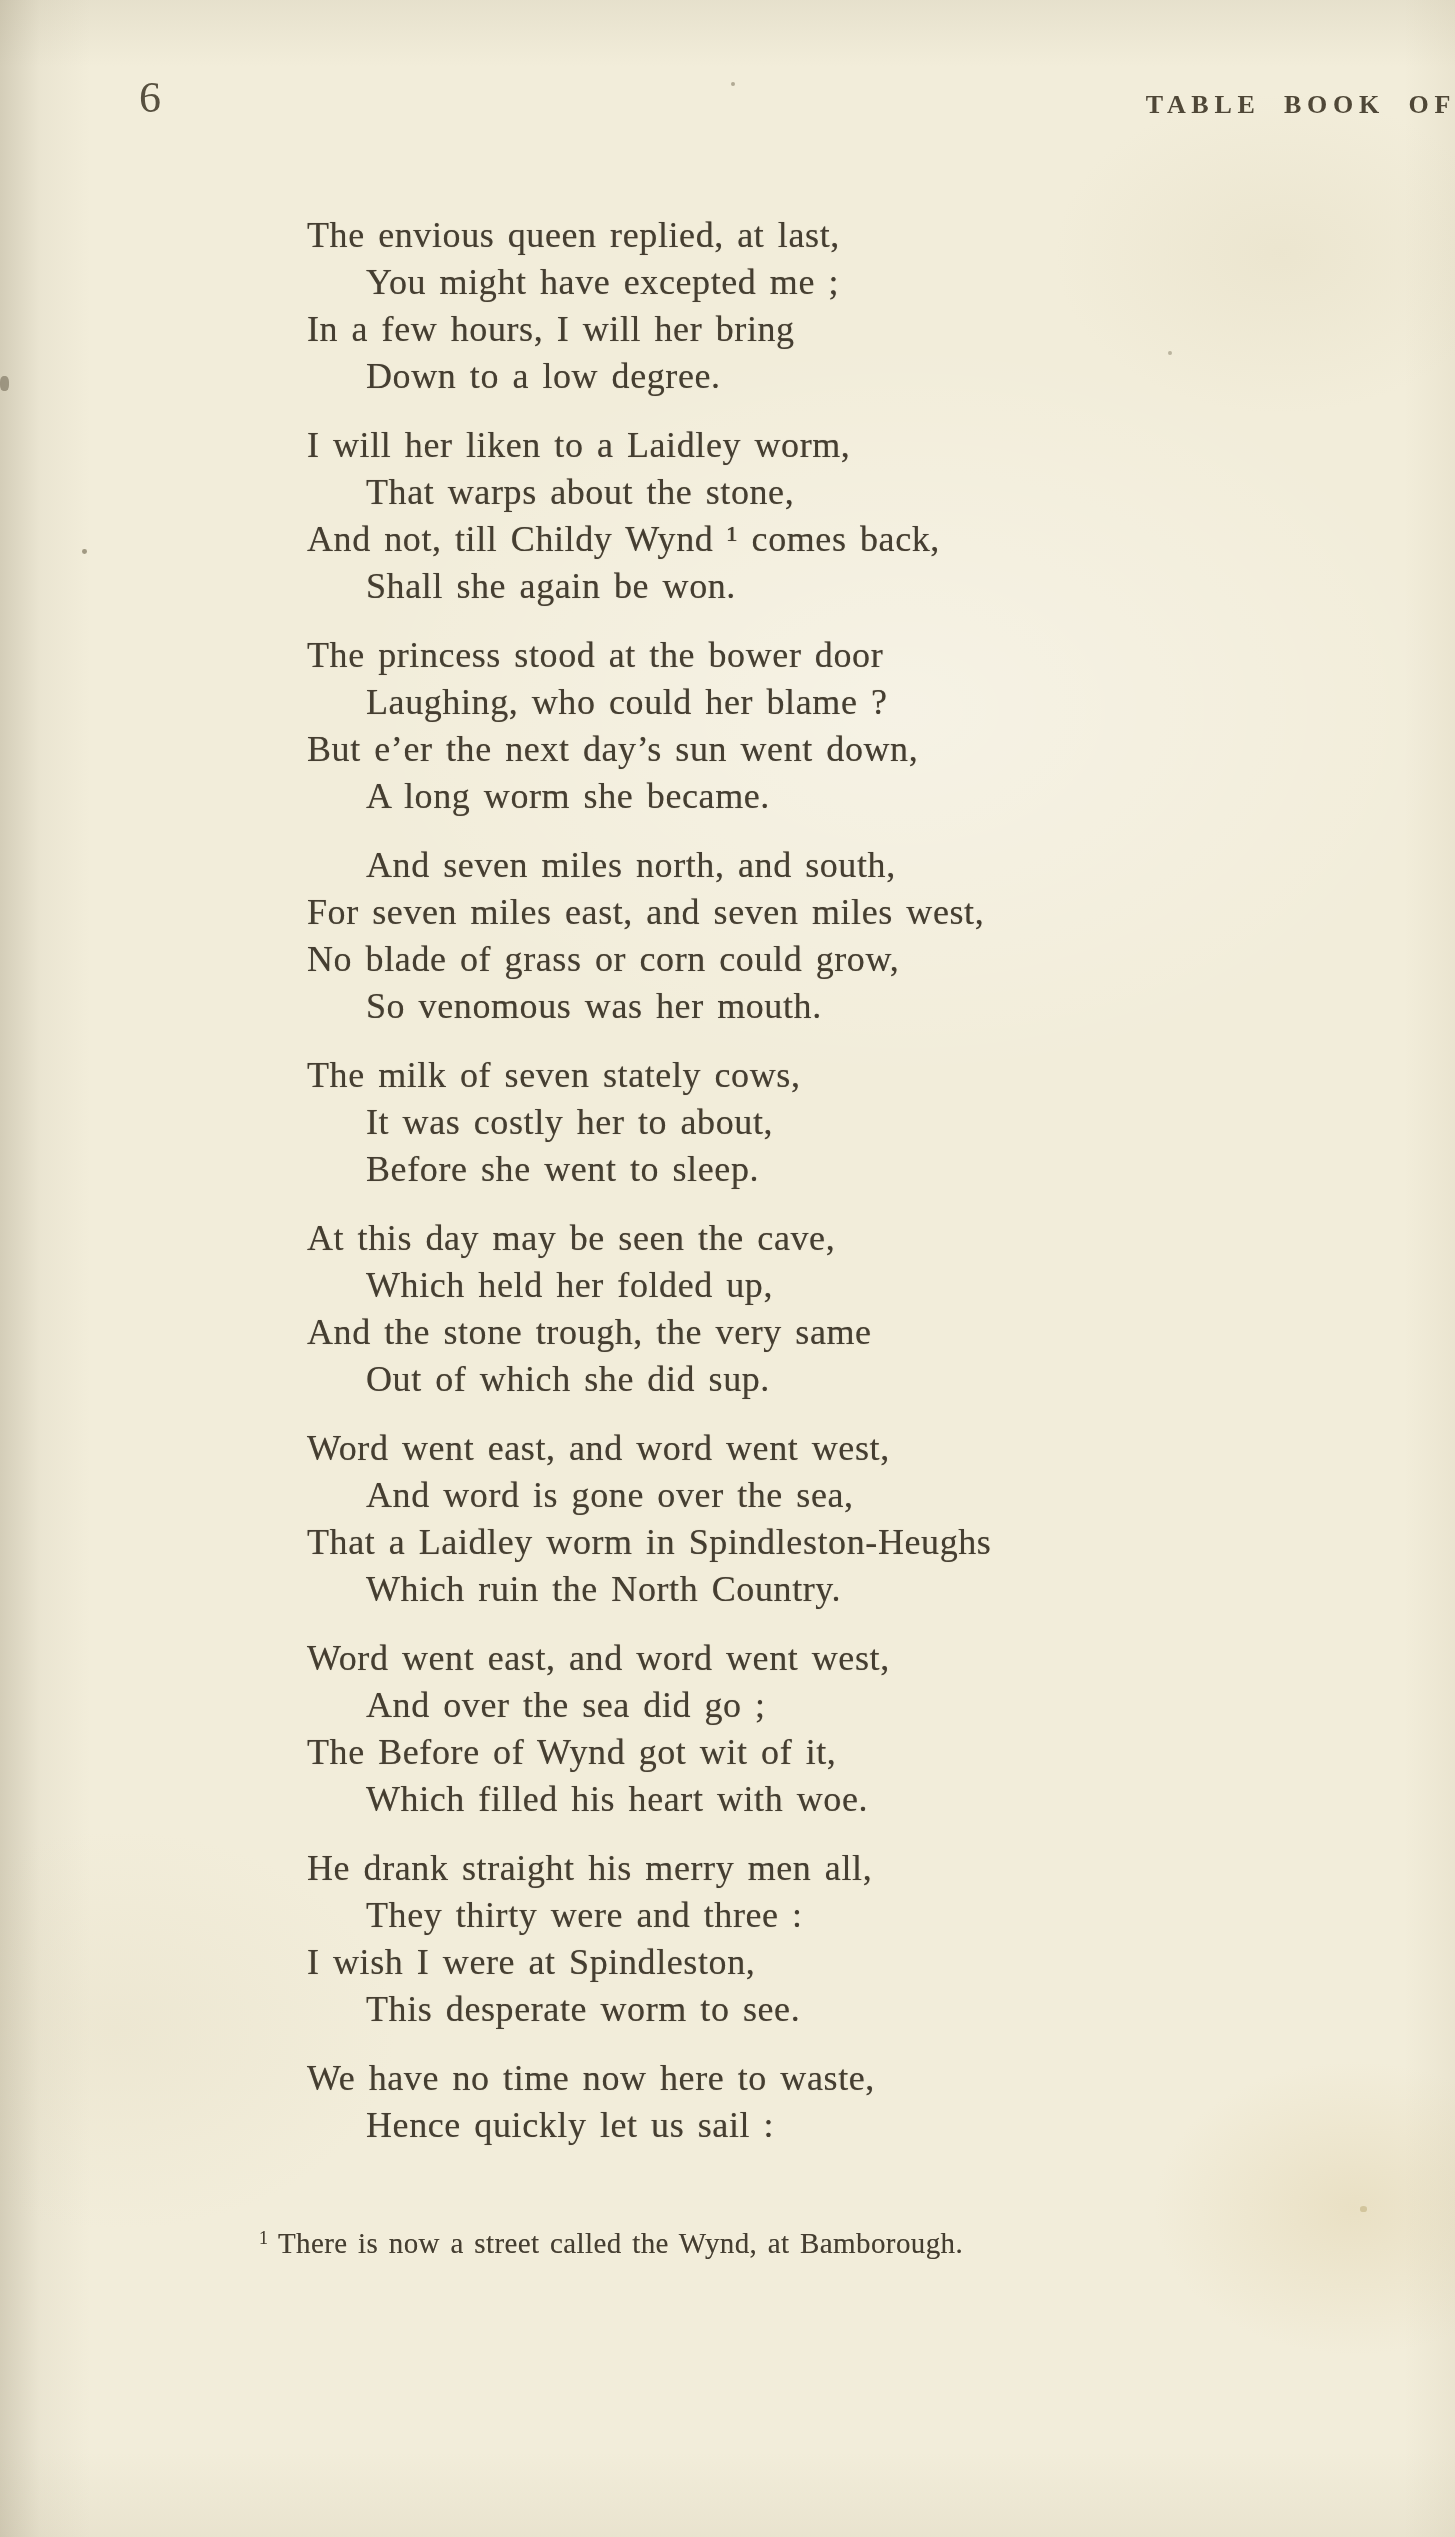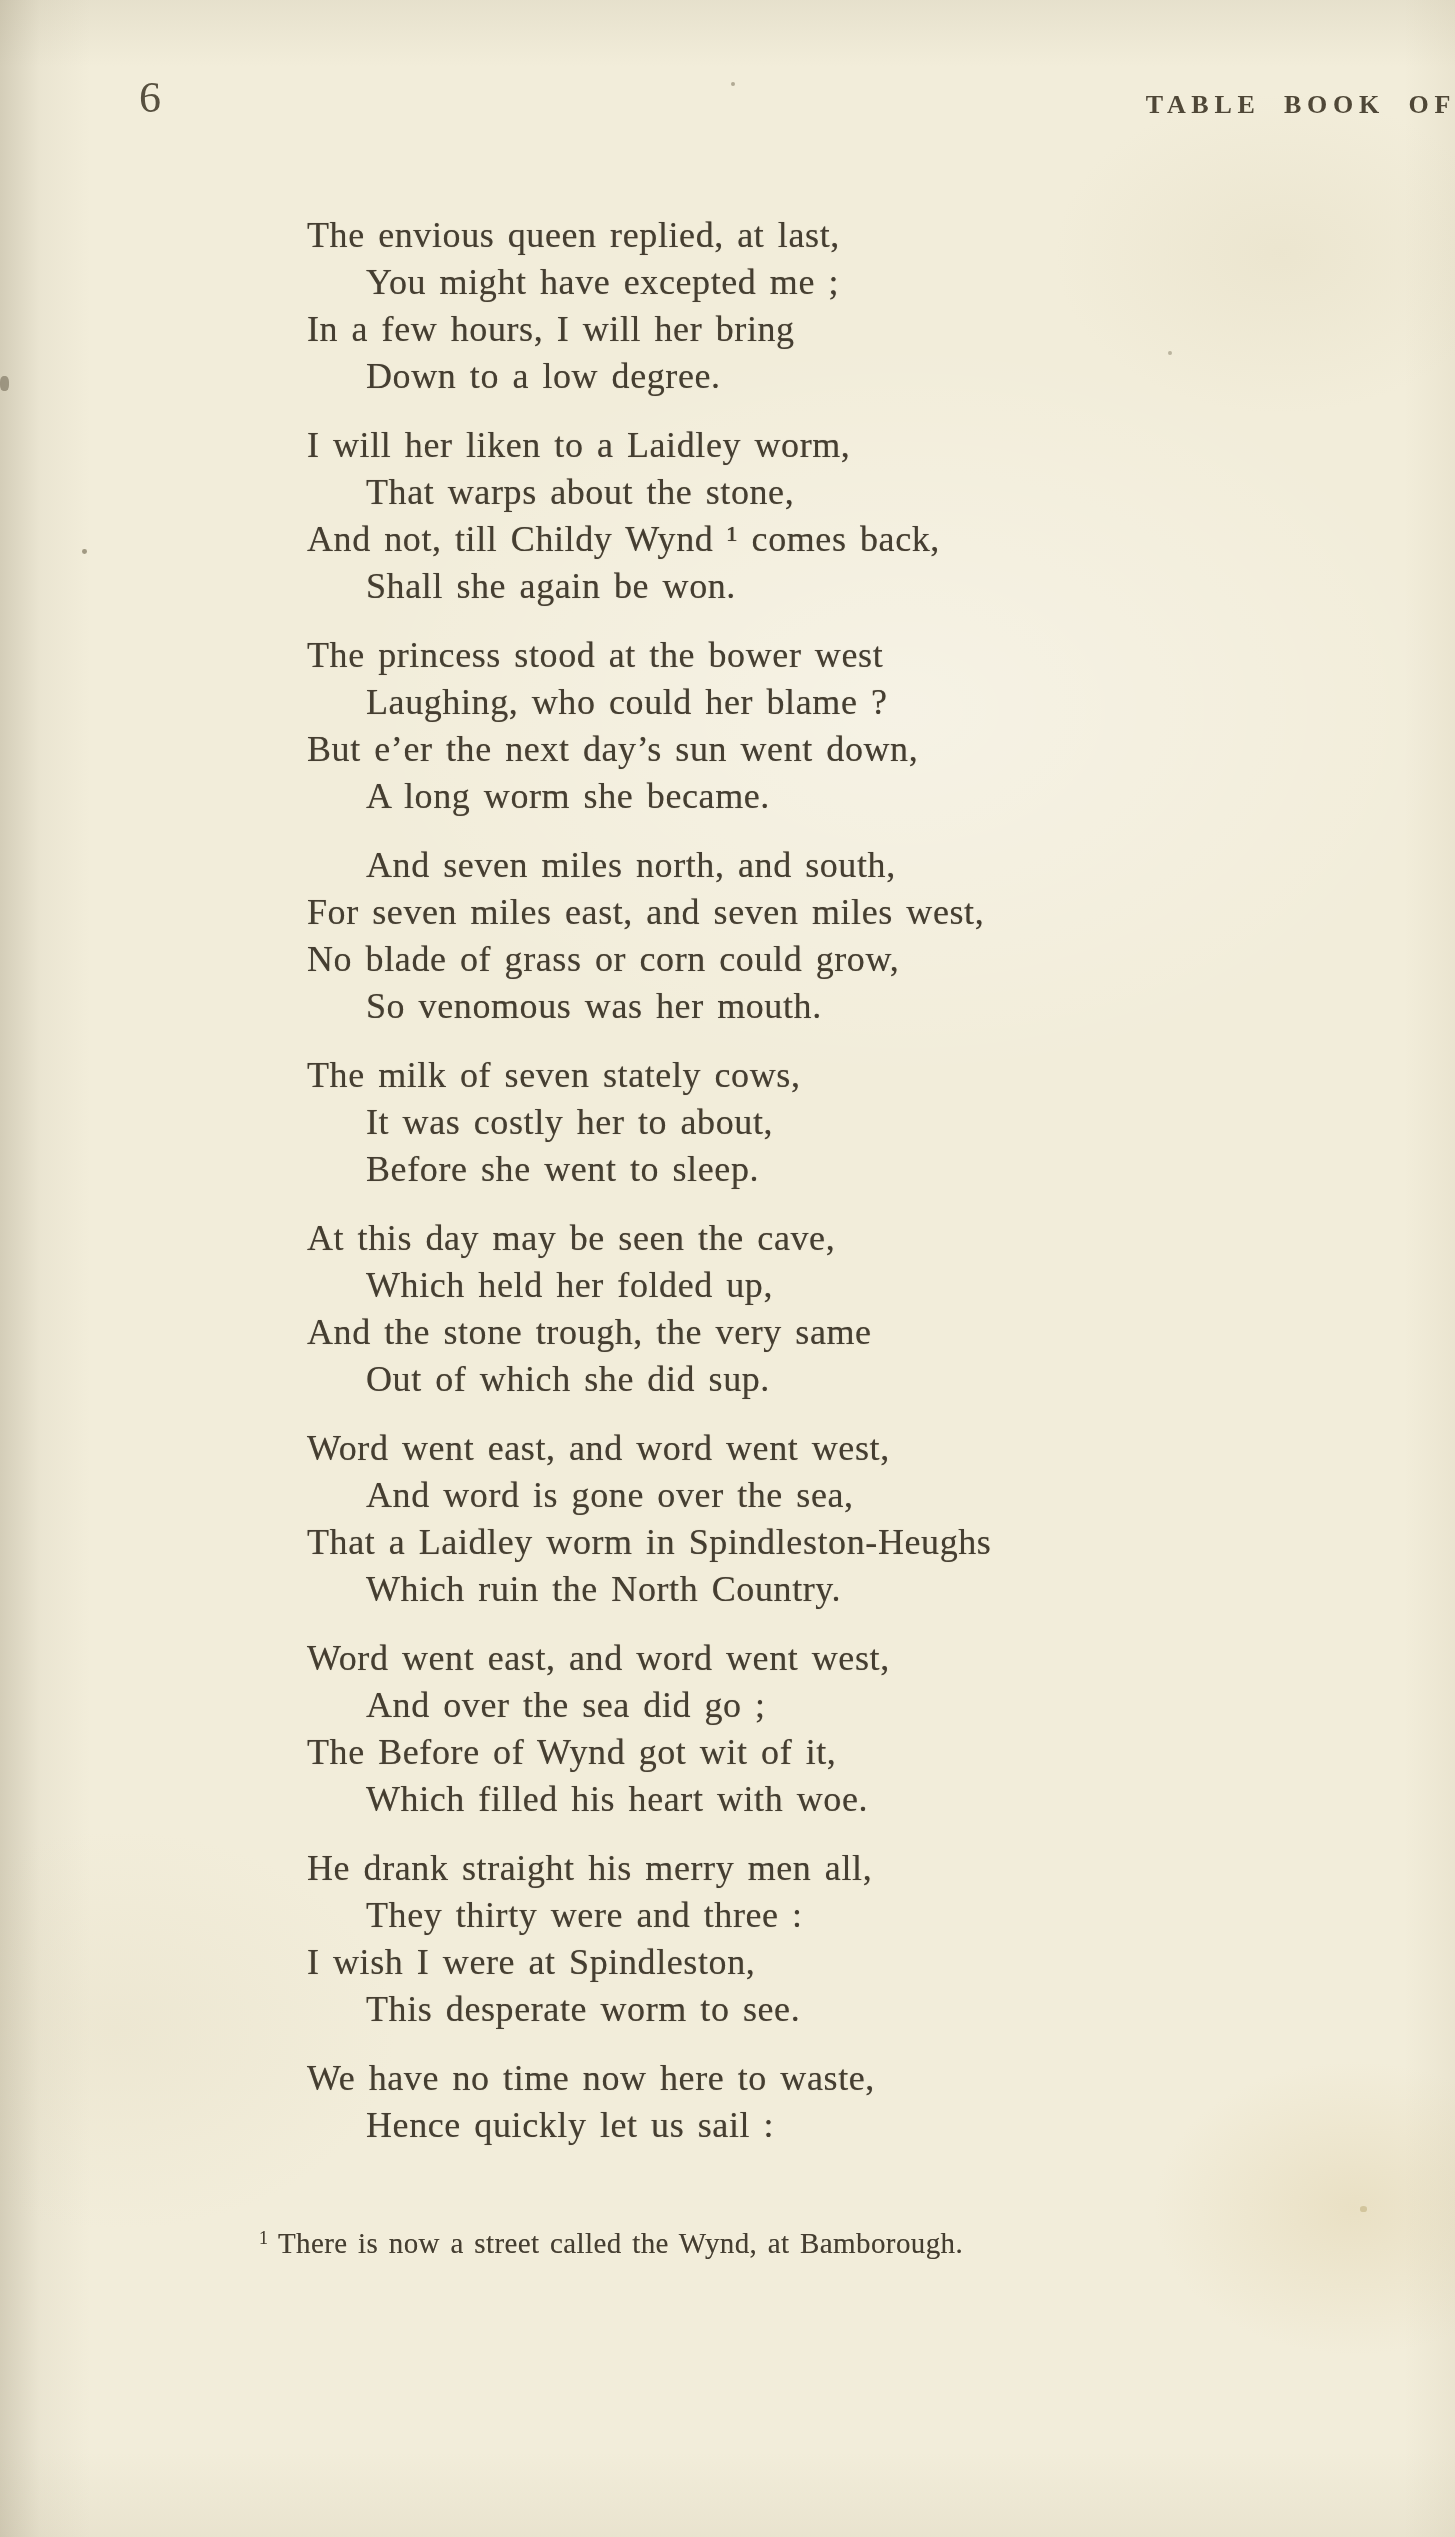--- a/index.html
+++ b/index.html
@@ -120,21 +120,21 @@
     </div>
 
     <div class="stanza">
       <div class="line">I will her liken to a Laidley worm,</div>
       <div class="line indent">That warps about the stone,</div>
       <div class="line">And not, till Childy Wynd ¹ comes back,</div>
       <div class="line indent">Shall she again be won.</div>
     </div>
 
     <div class="stanza">
-      <div class="line">The princess stood at the bower west</div>
+      <div class="line">The princess stood at the bower door</div>
       <div class="line indent">Laughing, who could her blame ?</div>
       <div class="line">But e’er the next day’s sun went down,</div>
       <div class="line indent">A long worm she became.</div>
     </div>
 
     <div class="stanza">
       <div class="line indent">And seven miles north, and south,</div>
       <div class="line">For seven miles east, and seven miles west,</div>
       <div class="line">No blade of grass or corn could grow,</div>
       <div class="line indent">So venomous was her mouth.</div>

